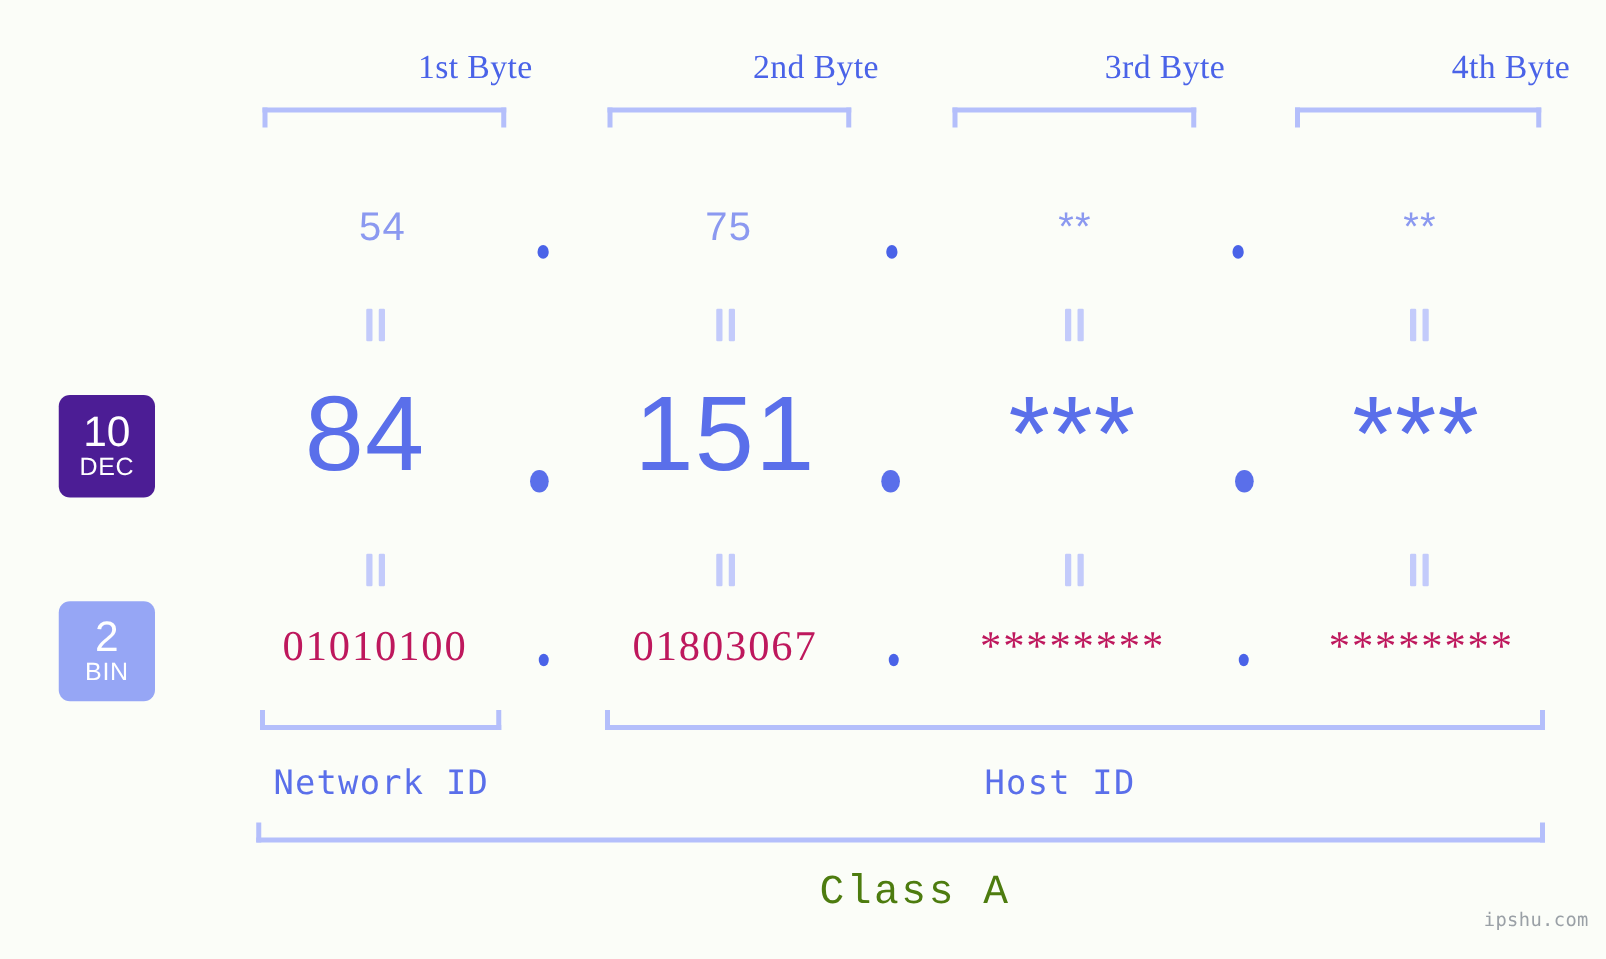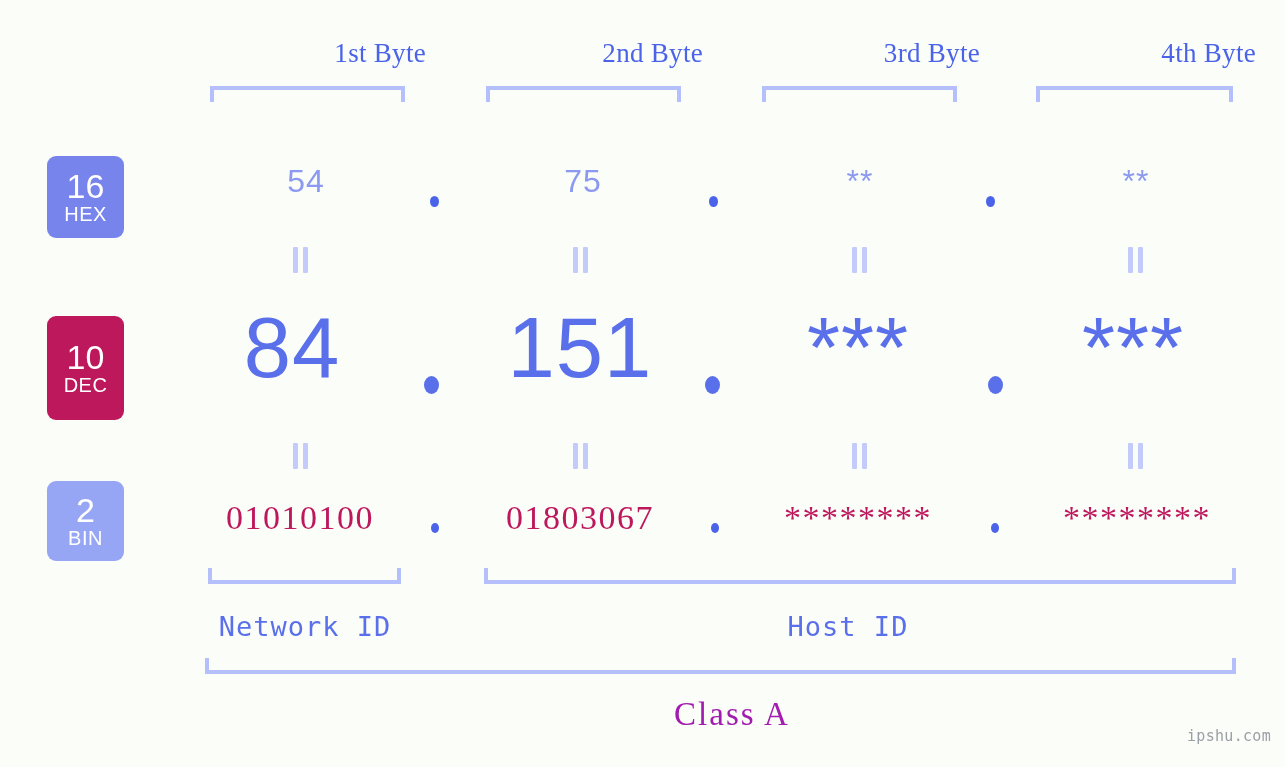--- a/index.html
+++ b/index.html
@@ -76,21 +76,21 @@
     font-family: "Liberation Sans", sans-serif;
   }
   .badge .abbr {
     font-size: 20px;
     line-height: 22px;
     font-weight: 400;
     font-family: "Liberation Sans", sans-serif;
     letter-spacing: 0.5px;
   }
   #badge-hex { top: 156px;  height: 82px;  background: #7784ec; }
-  #badge-dec { top: 316px;  height: 104px;  background: #be185d; }
+  #badge-dec { top: 316px;  height: 82px;  background: #4c1d95; }
   #badge-bin { top: 481px;  height: 80px;  background: #96a6f5; }
 
   
   .cell {
     position: absolute;
     text-align: center;
     white-space: nowrap;
   }
 
   
@@ -184,22 +184,22 @@
   }
 
   
   #class-label {
     position: absolute;
     top: 692px;
     height: 44px;
     line-height: 44px;
     text-align: center;
     font-size: 33px;
-    color: #a21caf;
-    font-family: Liberation Serif, serif;
+    color: #4d7c0f;
+    font-family: Liberation Mono, monospace;
     letter-spacing: 2px;
     white-space: nowrap;
   }
 
   
   #watermark {
     position: absolute;
     right: 14px;
     bottom: 22px;
     font-size: 15px;
@@ -216,24 +216,20 @@
   <div class="byte-header" style="left:186px; width:240px;">1st Byte</div>
   <div class="byte-header" style="left:463px; width:240px;">2nd Byte</div>
   <div class="byte-header" style="left:740px; width:240px;">3rd Byte</div>
   <div class="byte-header" style="left:1016px; width:240px;">4th Byte</div>
 
   <div class="bracket-top" style="left:210px; width:195px;"></div>
   <div class="bracket-top" style="left:486px; width:195px;"></div>
   <div class="bracket-top" style="left:762px; width:195px;"></div>
   <div class="bracket-top" style="left:1036px; width:197px;"></div>
 
-  <div class="badge" id="badge-hex">
-    <div class="num">16</div>
-    <div class="abbr">HEX</div>
-  </div>
 
   <div class="badge" id="badge-dec">
     <div class="num">10</div>
     <div class="abbr">DEC</div>
   </div>
 
   <div class="badge" id="badge-bin">
     <div class="num">2</div>
     <div class="abbr">BIN</div>
   </div>

